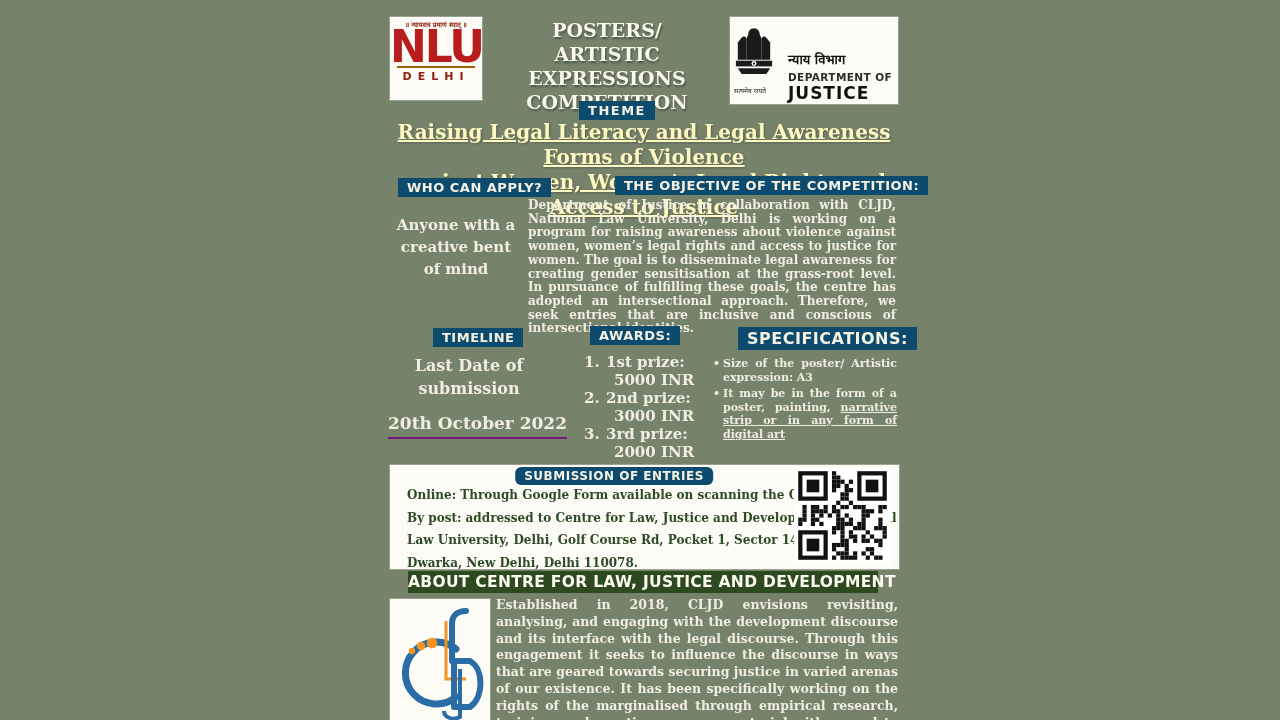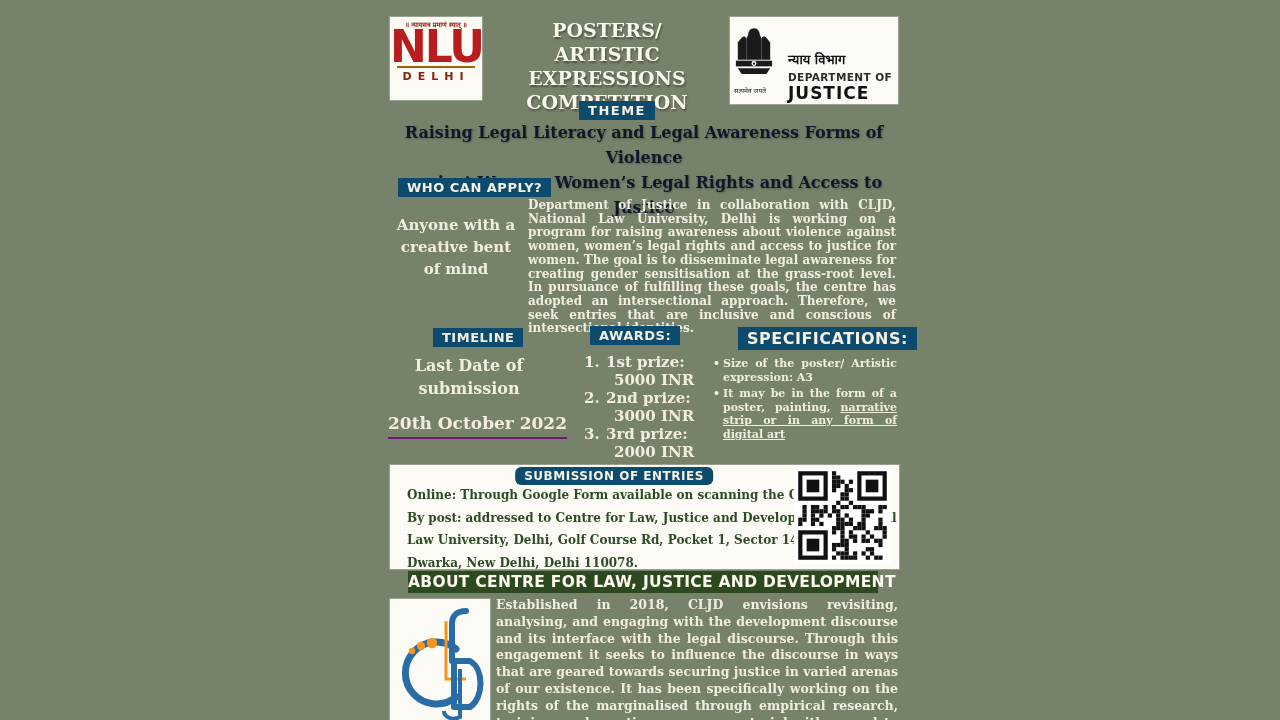--- a/index.html
+++ b/index.html
@@ -24,22 +24,22 @@
   .doj-text{margin-left:6px;color:#111;}
   .doj-hindi{font-size:13px;font-weight:bold;margin-top:32px;}
   .doj-dept{font-size:10.5px;font-weight:600;color:#2c2c2c;letter-spacing:.4px;margin-top:3px;}
   .doj-justice{font-size:17px;font-weight:800;letter-spacing:1px;}
   
   .badge{position:absolute;background:#0c4a6e;color:#f5f1e3;font-weight:bold;
     padding:2px 9px;font-size:13px;letter-spacing:.5px;white-space:nowrap;}
   
   .theme-badge{left:229px;top:89px;transform:translateX(-50%);font-size:13px;letter-spacing:1.5px;}
   .theme-text{position:absolute;left:6px;top:108px;width:500px;text-align:center;
-    font-family:"DejaVu Serif",serif;font-weight:bold;font-size:16px;line-height:25px;
-    color:#0f172a;text-shadow:1px 1px 2px rgba(35,45,30,.4);}
+    font-family:"DejaVu Serif",serif;font-weight:bold;font-size:20px;line-height:25px;
+    color:#fef9c3;text-shadow:1px 1px 2px rgba(35,45,30,.4);text-decoration:underline;}
   .serif{font-family:"DejaVu Serif",serif;font-weight:bold;color:#f1eee1;}
   
   .who-badge{left:10px;top:166px;}
   .who-text{position:absolute;left:4px;top:202px;width:128px;text-align:center;
     font-size:15px;line-height:22px;}
   .obj-badge{left:227px;top:164px;}
   .obj-text{position:absolute;left:140px;top:187px;width:368px;text-align:justify;
     font-size:12px;line-height:13.7px;}
   
   .timeline-badge{left:45px;top:316px;}
@@ -138,20 +138,21 @@
 
   <div class="badge theme-badge">THEME</div>
   <div class="theme-text">
     <div>Raising Legal Literacy and Legal Awareness  Forms of Violence</div>
     <div>against Women, Women’s Legal Rights and Access to Justice</div>
   </div>
 
   <div class="badge who-badge">WHO CAN APPLY?</div>
   <div class="serif who-text">Anyone with a creative bent of mind</div>
 
+  <div class="badge obj-badge">THE OBJECTIVE OF THE COMPETITION:</div>
   <div class="serif obj-text">Department of Justice in collaboration with CLJD, National Law University, Delhi is working on a program for raising awareness about violence against women, women’s legal rights and access to justice for women. The goal is to disseminate legal awareness for creating gender sensitisation at the grass-root level. In pursuance of fulfilling these goals, the centre has adopted an intersectional approach. Therefore, we seek entries that are inclusive and conscious of intersectional identities.</div>
 
   <div class="badge timeline-badge">TIMELINE</div>
   <div class="serif timeline-text">
     <div>Last Date of submission</div>
     <span class="timeline-date">20th October 2022</span>
   </div>
 
   <div class="badge awards-badge">AWARDS:</div>
   <div class="serif awards-list">

